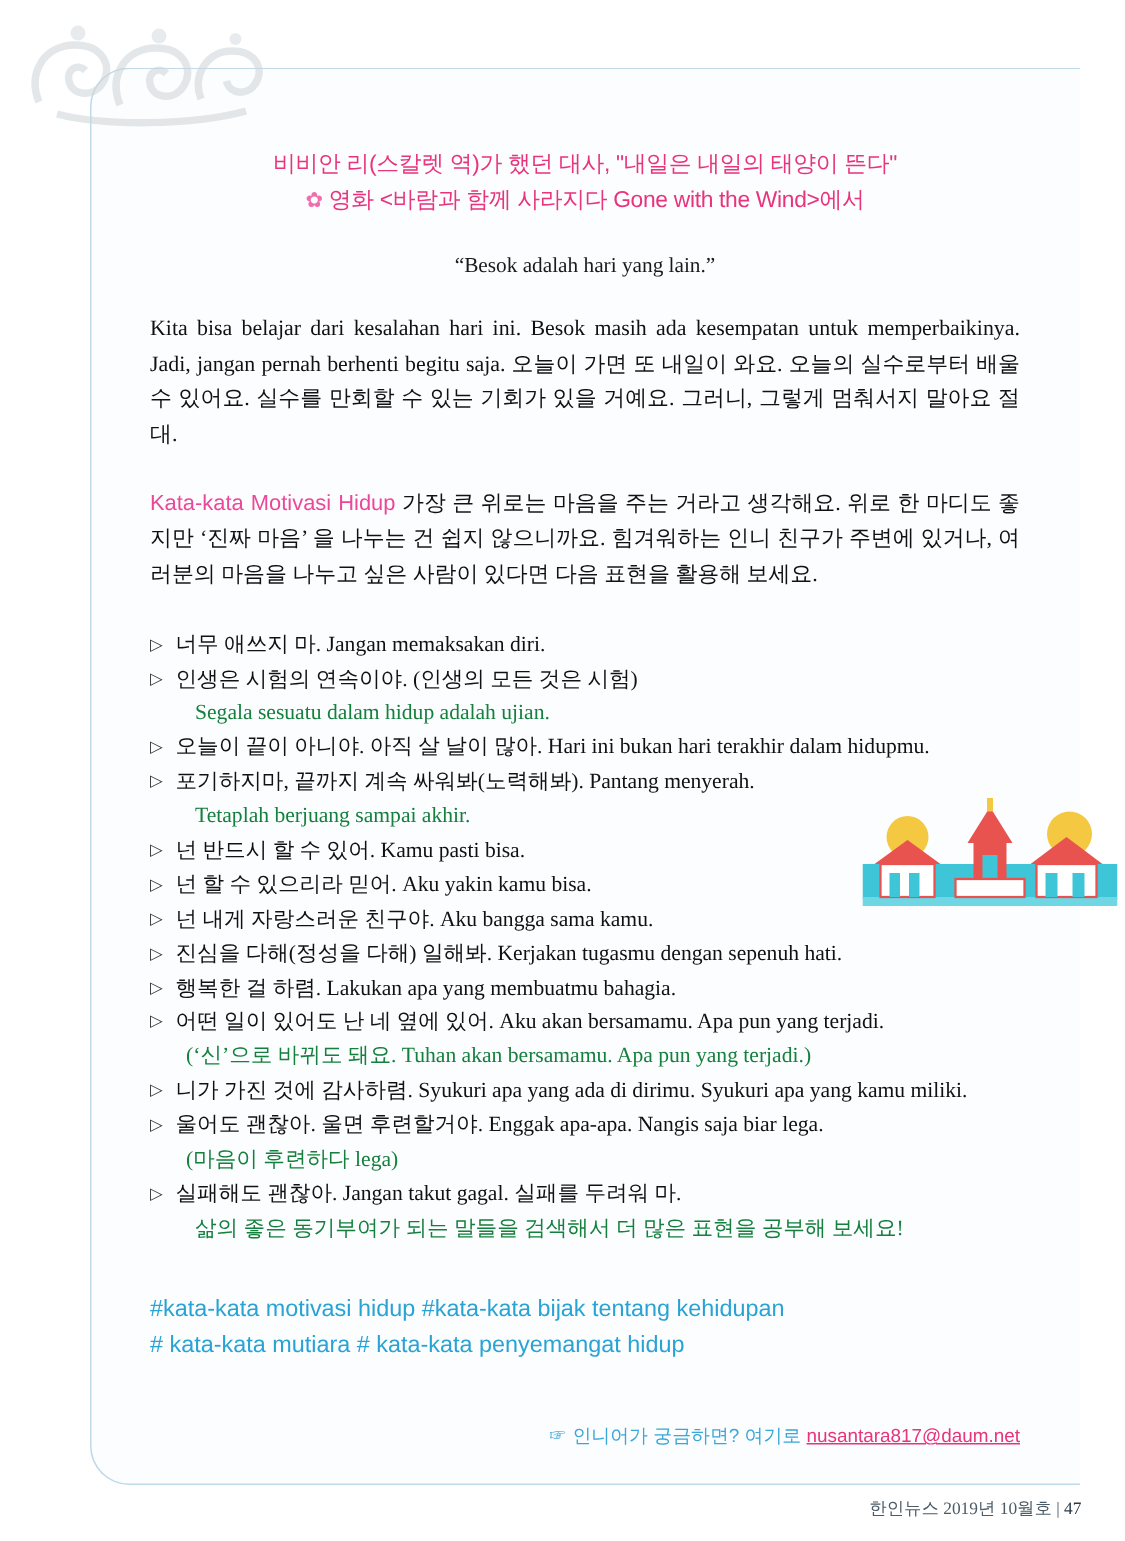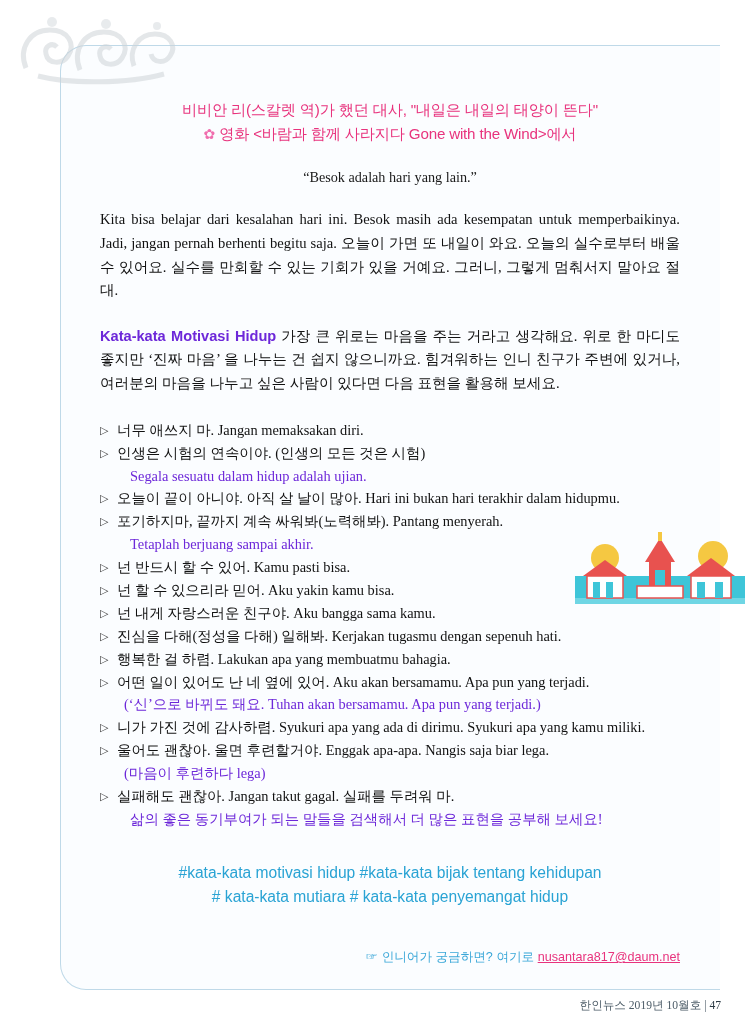--- a/index.html
+++ b/index.html
@@ -107,24 +107,23 @@
   }
 
   .para2 {
     margin-top: 22px;
     font-size: 14.6px;
     line-height: 1.62;
     text-align: justify;
     color: #111;
   }
   .hl {
-    color: #6d28d9;
+    color: #ec4899;
     font-family: "Liberation Sans", sans-serif;
     font-size: 14.6px;
-    font-weight: bold;
   }
 
   .list {
     margin-top: 24px;
   }
   .li {
     font-size: 14.4px;
     line-height: 1.52;
     color: #111;
     display: flex;
@@ -135,29 +134,29 @@
     width: 17px;
     flex: 0 0 17px;
     color: #333;
     font-size: 11px;
     line-height: 1.9;
   }
   .li .txt { flex: 1 1 auto; }
   .sub {
     font-size: 14.4px;
     line-height: 1.52;
-    color: #6d28d9;
+    color: #15803d;
     padding-left: 30px;
     margin-bottom: 1px;
   }
   .sub.tight { padding-left: 24px; }
 
   .tags {
     margin-top: 30px;
-    text-align: center;
+    text-align: left;
     color: #29a3d4;
     font-family: "Liberation Sans", sans-serif;
     font-size: 15.6px;
     line-height: 1.55;
   }
 
   .contact {
     margin-top: 40px;
     text-align: right;
     font-family: "Liberation Sans", sans-serif;

